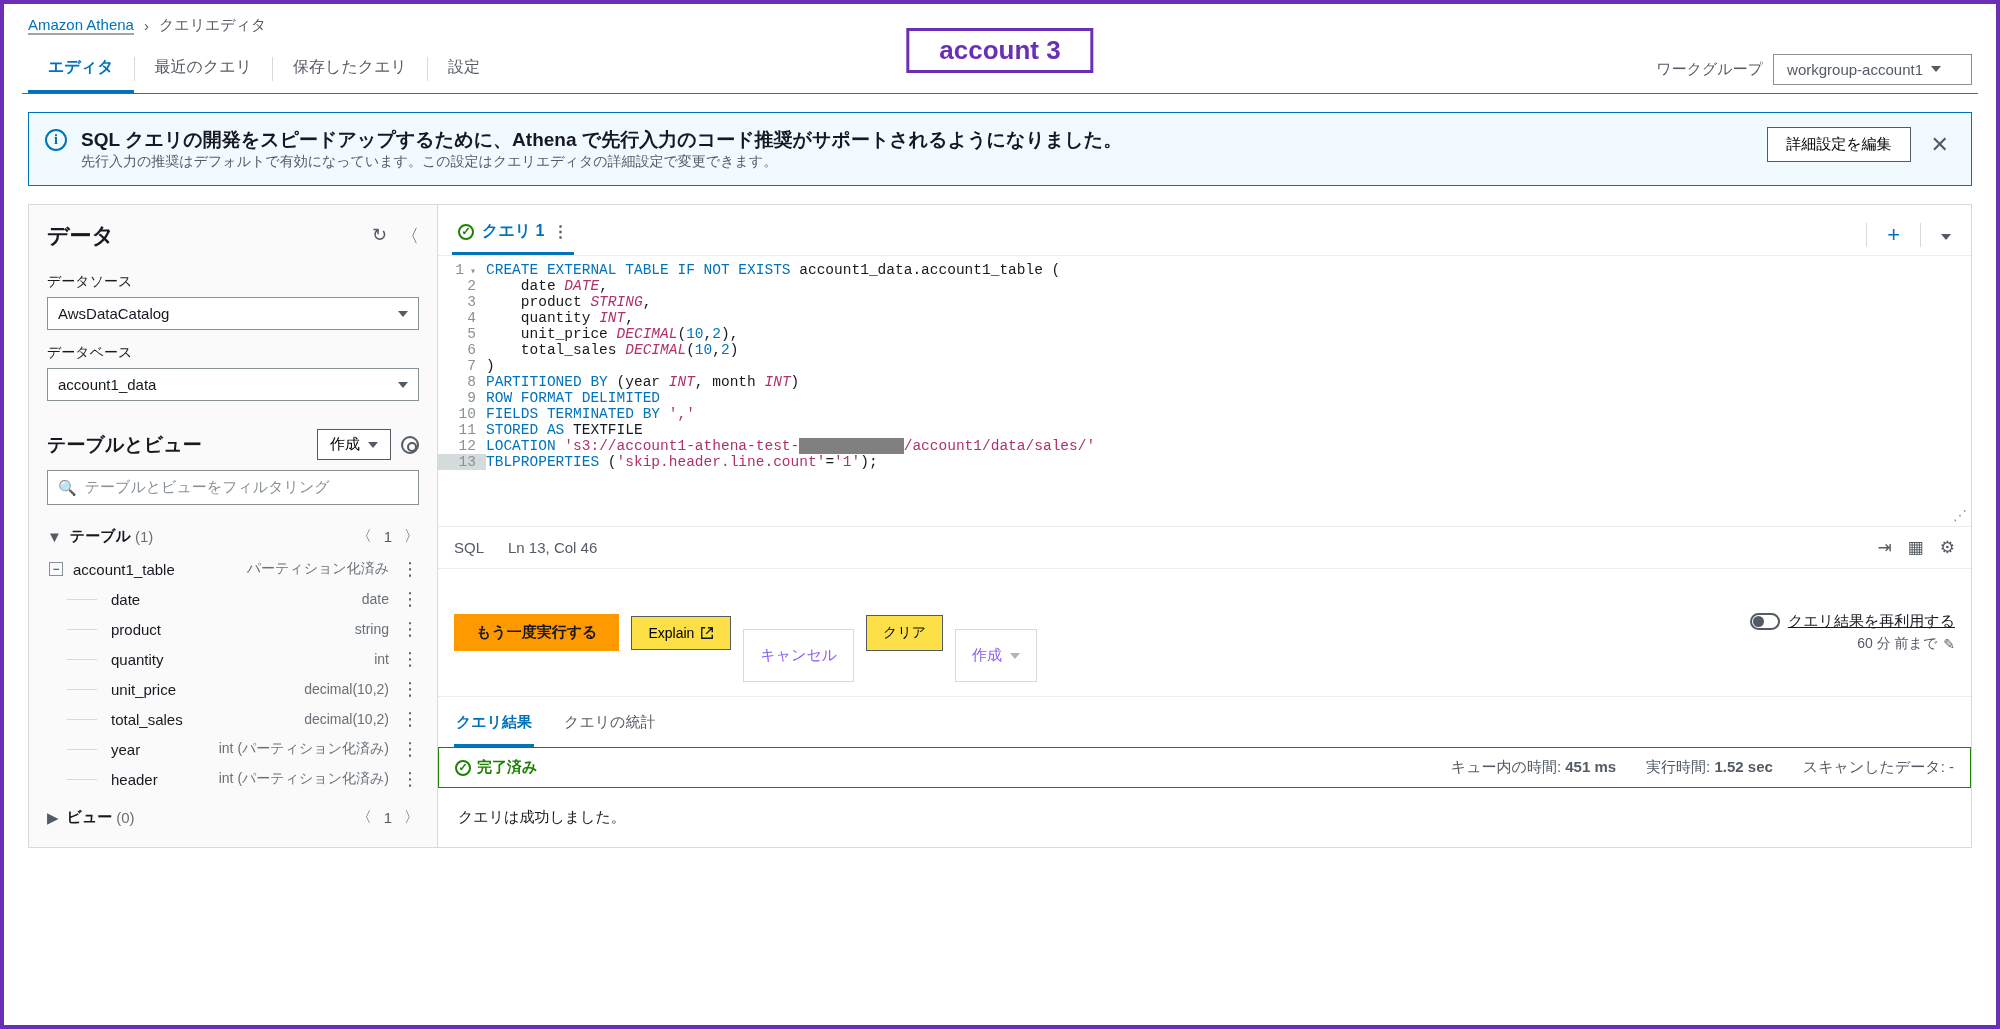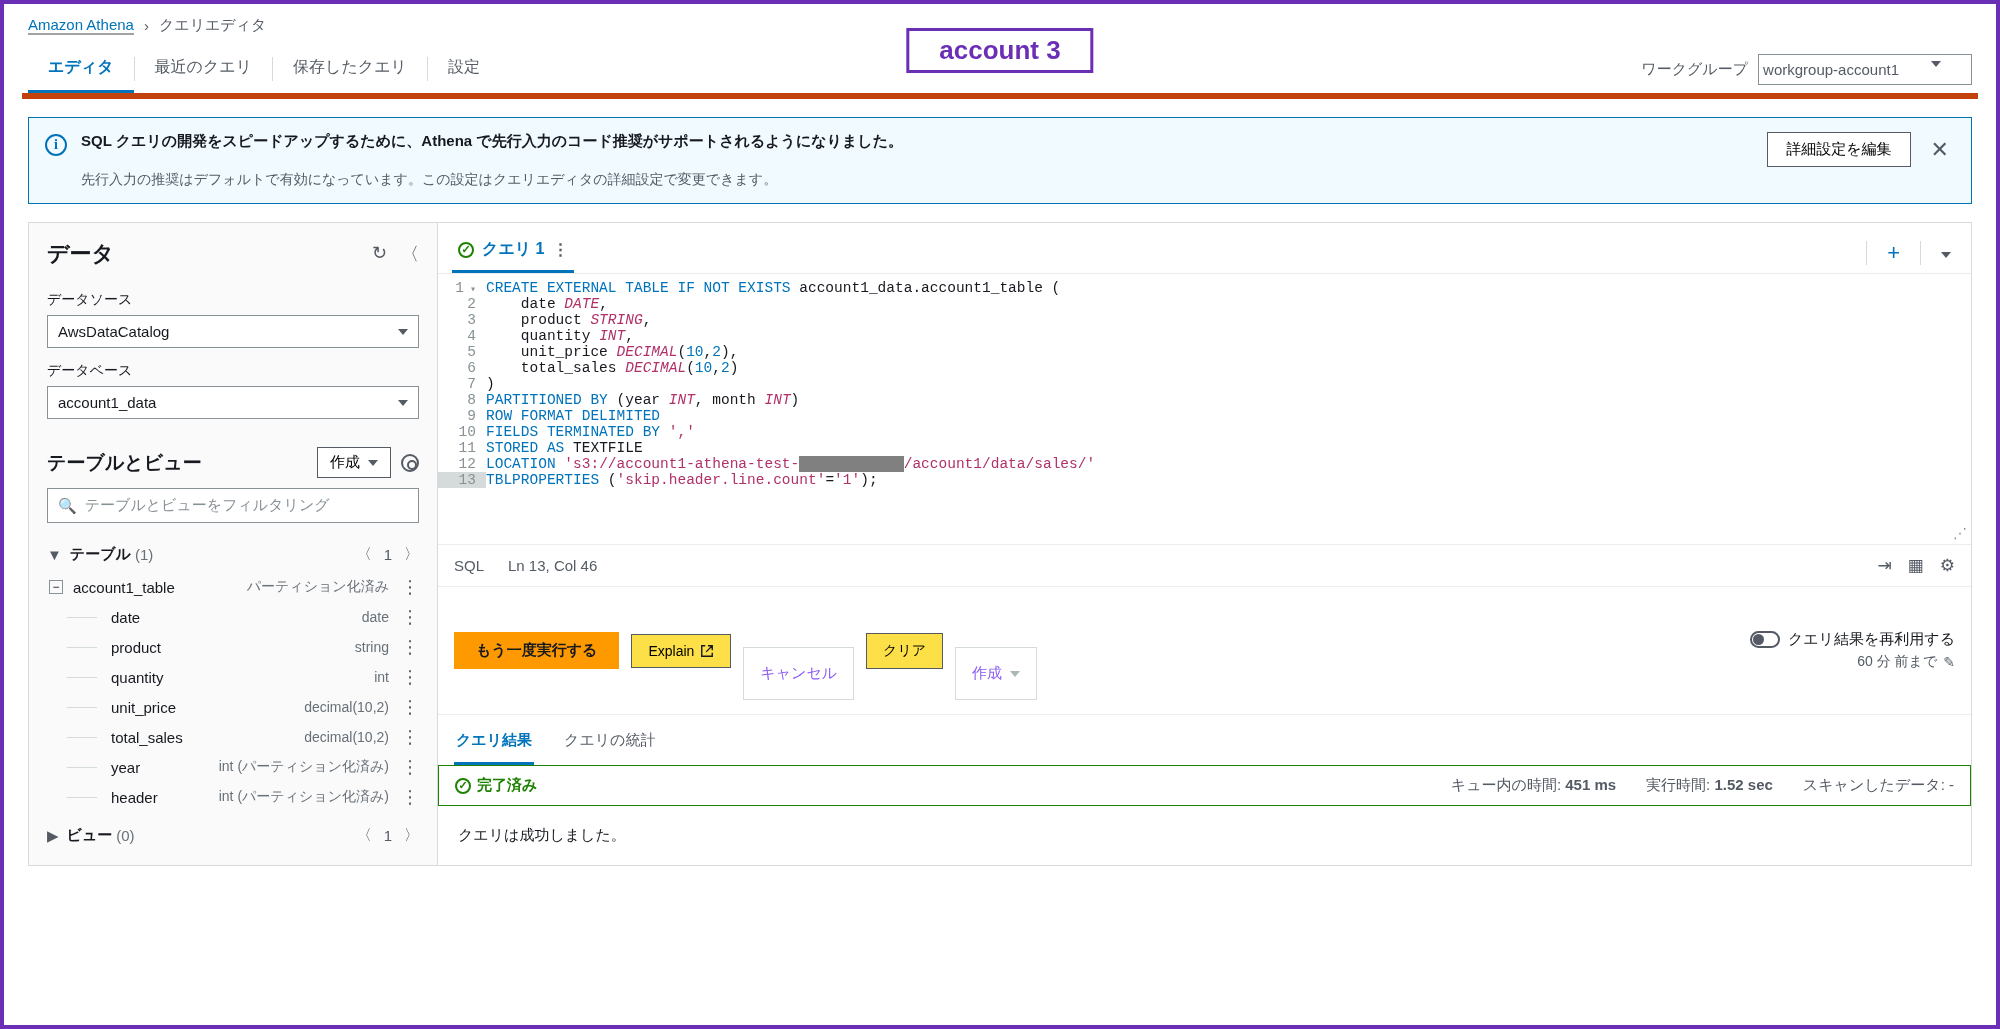--- a/index.html
+++ b/index.html
@@ -10,33 +10,33 @@
 
 .breadcrumb { display: flex; align-items: center; gap: 10px; font-size: 15px; padding: 4px 6px 10px; }
 .breadcrumb a { color: #0073bb; text-decoration: none; border-bottom: 2px solid #a3a3a3; }
 .breadcrumb .sep { color: #545b64; }
 .breadcrumb .current { color: #545b64; }
 
 
 .account-badge { position: absolute; top: 24px; left: 50%; transform: translateX(-50%); border: 3px solid #6b2fb5; padding: 4px 30px; font-size: 26px; font-weight: bold; color: #6b2fb5; font-family: Arial, sans-serif; }
 
 
-.tabs-row { display: flex; align-items: center; border-bottom: 6px solid #c2410c; padding: 0 6px; }
+.tabs-row { display: flex; align-items: center; border-bottom: 1px solid #c2410c; padding: 0 6px; }
 .tabs { display: flex; gap: 0; }
 .tab { padding: 12px 20px; font-size: 16px; color: #545b64; cursor: pointer; border-bottom: 3px solid transparent; }
 .tab.active { color: #0073bb; font-weight: bold; border-bottom-color: #0073bb; }
 .tab-divider { border-left: 1px solid #d5dbdb; margin: 12px 0; }
 .workgroup-area { margin-left: auto; display: flex; align-items: center; gap: 10px; font-size: 15px; color: #545b64; }
-.workgroup-select { border: 1px solid #879196; padding: 6px 30px 6px 4px; font-size: 15px; background: #fff; position: relative; display: inline-flex; gap: 32px; }
+.workgroup-select { border: 1px solid #879196; padding: 6px 30px 6px 13px; font-size: 15px; background: #fff; position: relative; display: inline-flex; align-items: center; gap: 8px; }
 .caret { width: 0; height: 0; border-left: 5px solid transparent; border-right: 5px solid transparent; border-top: 6px solid #545b64; display: inline-block; }
 
 
 .info-banner { border: 1px solid #0073bb; background: #f1faff; padding: 14px 16px; margin: 18px 6px; display: flex; align-items: flex-start; gap: 14px; }
 .info-icon { width: 22px; height: 22px; border: 2px solid #0073bb; border-radius: 50%; display: flex; align-items: center; justify-content: center; color: #0073bb; font-weight: bold; font-family: Georgia, serif; flex-shrink: 0; margin-top: 2px; }
-.info-text .line1 { font-weight: bold; font-size: 15px; margin-bottom: 20px; }
+.info-text .line1 { font-weight: bold; font-size: 19px; margin-bottom: 0; }
 .info-text .line2 { font-size: 14px; color: #545b64; }
 .info-actions { margin-left: auto; display: flex; align-items: center; gap: 14px; }
 .btn-outline { border: 1px solid #545b64; background: #fff; padding: 7px 18px; font-size: 15px; cursor: pointer; }
 .close-x { font-size: 22px; color: #545b64; cursor: pointer; padding: 0 6px; }
 
 
 .main { display: flex; gap: 0; margin: 0 6px; }
 .sidebar { width: 410px; flex-shrink: 0; border: 1px solid #d5dbdb; background: #fafafa; padding: 0; }
 .editor-pane { flex: 1; border: 1px solid #d5dbdb; border-left: none; display: flex; flex-direction: column; }
 
@@ -90,21 +90,21 @@
 
 .status-bar { display: flex; align-items: center; padding: 10px 16px; font-size: 15px; color: #545b64; border-top: 1px solid #eaeded; }
 .status-bar .right-icons { margin-left: auto; display: flex; gap: 16px; font-size: 17px; }
 .status-bar .right-icons span { cursor: pointer; }
 
 .action-bar { display: flex; align-items: center; padding: 14px 16px; gap: 12px; border-top: 1px solid #eaeded; }
 .btn-primary { background: #ff9900; color: #16191f; font-weight: bold; border: none; padding: 9px 22px; font-size: 15px; cursor: pointer; }
 .btn-sec { border: 1px solid #545b64; background: #fde047; padding: 8px 16px; font-size: 14px; cursor: pointer; display: inline-flex; align-items: center; gap: 6px; }
 .btn-disabled { border: 1px solid #d5dbdb; background: #fff; color: #8b5cf6; padding: 16px 16px; font-size: 15px; margin-top: 46px; }
 .reuse-area { margin-left: auto; display: flex; flex-direction: column; align-items: flex-end; gap: 4px; }
-.reuse-row { display: flex; align-items: center; gap: 8px; font-size: 15px; }
+.reuse-row { display: flex; align-items: center; gap: 8px; font-size: 15px; text-decoration: underline; }
 .toggle { width: 30px; height: 17px; border-radius: 10px; background: #fff; border: 2px solid #545b64; position: relative; }
 .toggle::before { content: ""; position: absolute; top: 1px; left: 1px; width: 11px; height: 11px; border-radius: 50%; background: #545b64; }
 .reuse-sub { font-size: 14px; color: #545b64; display: flex; align-items: center; gap: 6px; }
 .pencil-icon { font-size: 14px; }
 
 .result-tabs { display: flex; padding: 16px 16px 0; gap: 28px; border-top: 1px solid #eaeded; }
 .result-tab { padding: 0 2px 12px; font-size: 15px; color: #545b64; cursor: pointer; border-bottom: 3px solid transparent; }
 .result-tab.active { color: #0073bb; font-weight: bold; border-bottom-color: #0073bb; }
 
 .result-panel { border: 1px solid #1d8102; margin: 0; padding: 10px 16px; display: flex; align-items: center; gap: 10px; font-size: 15px; background: #fff; }

